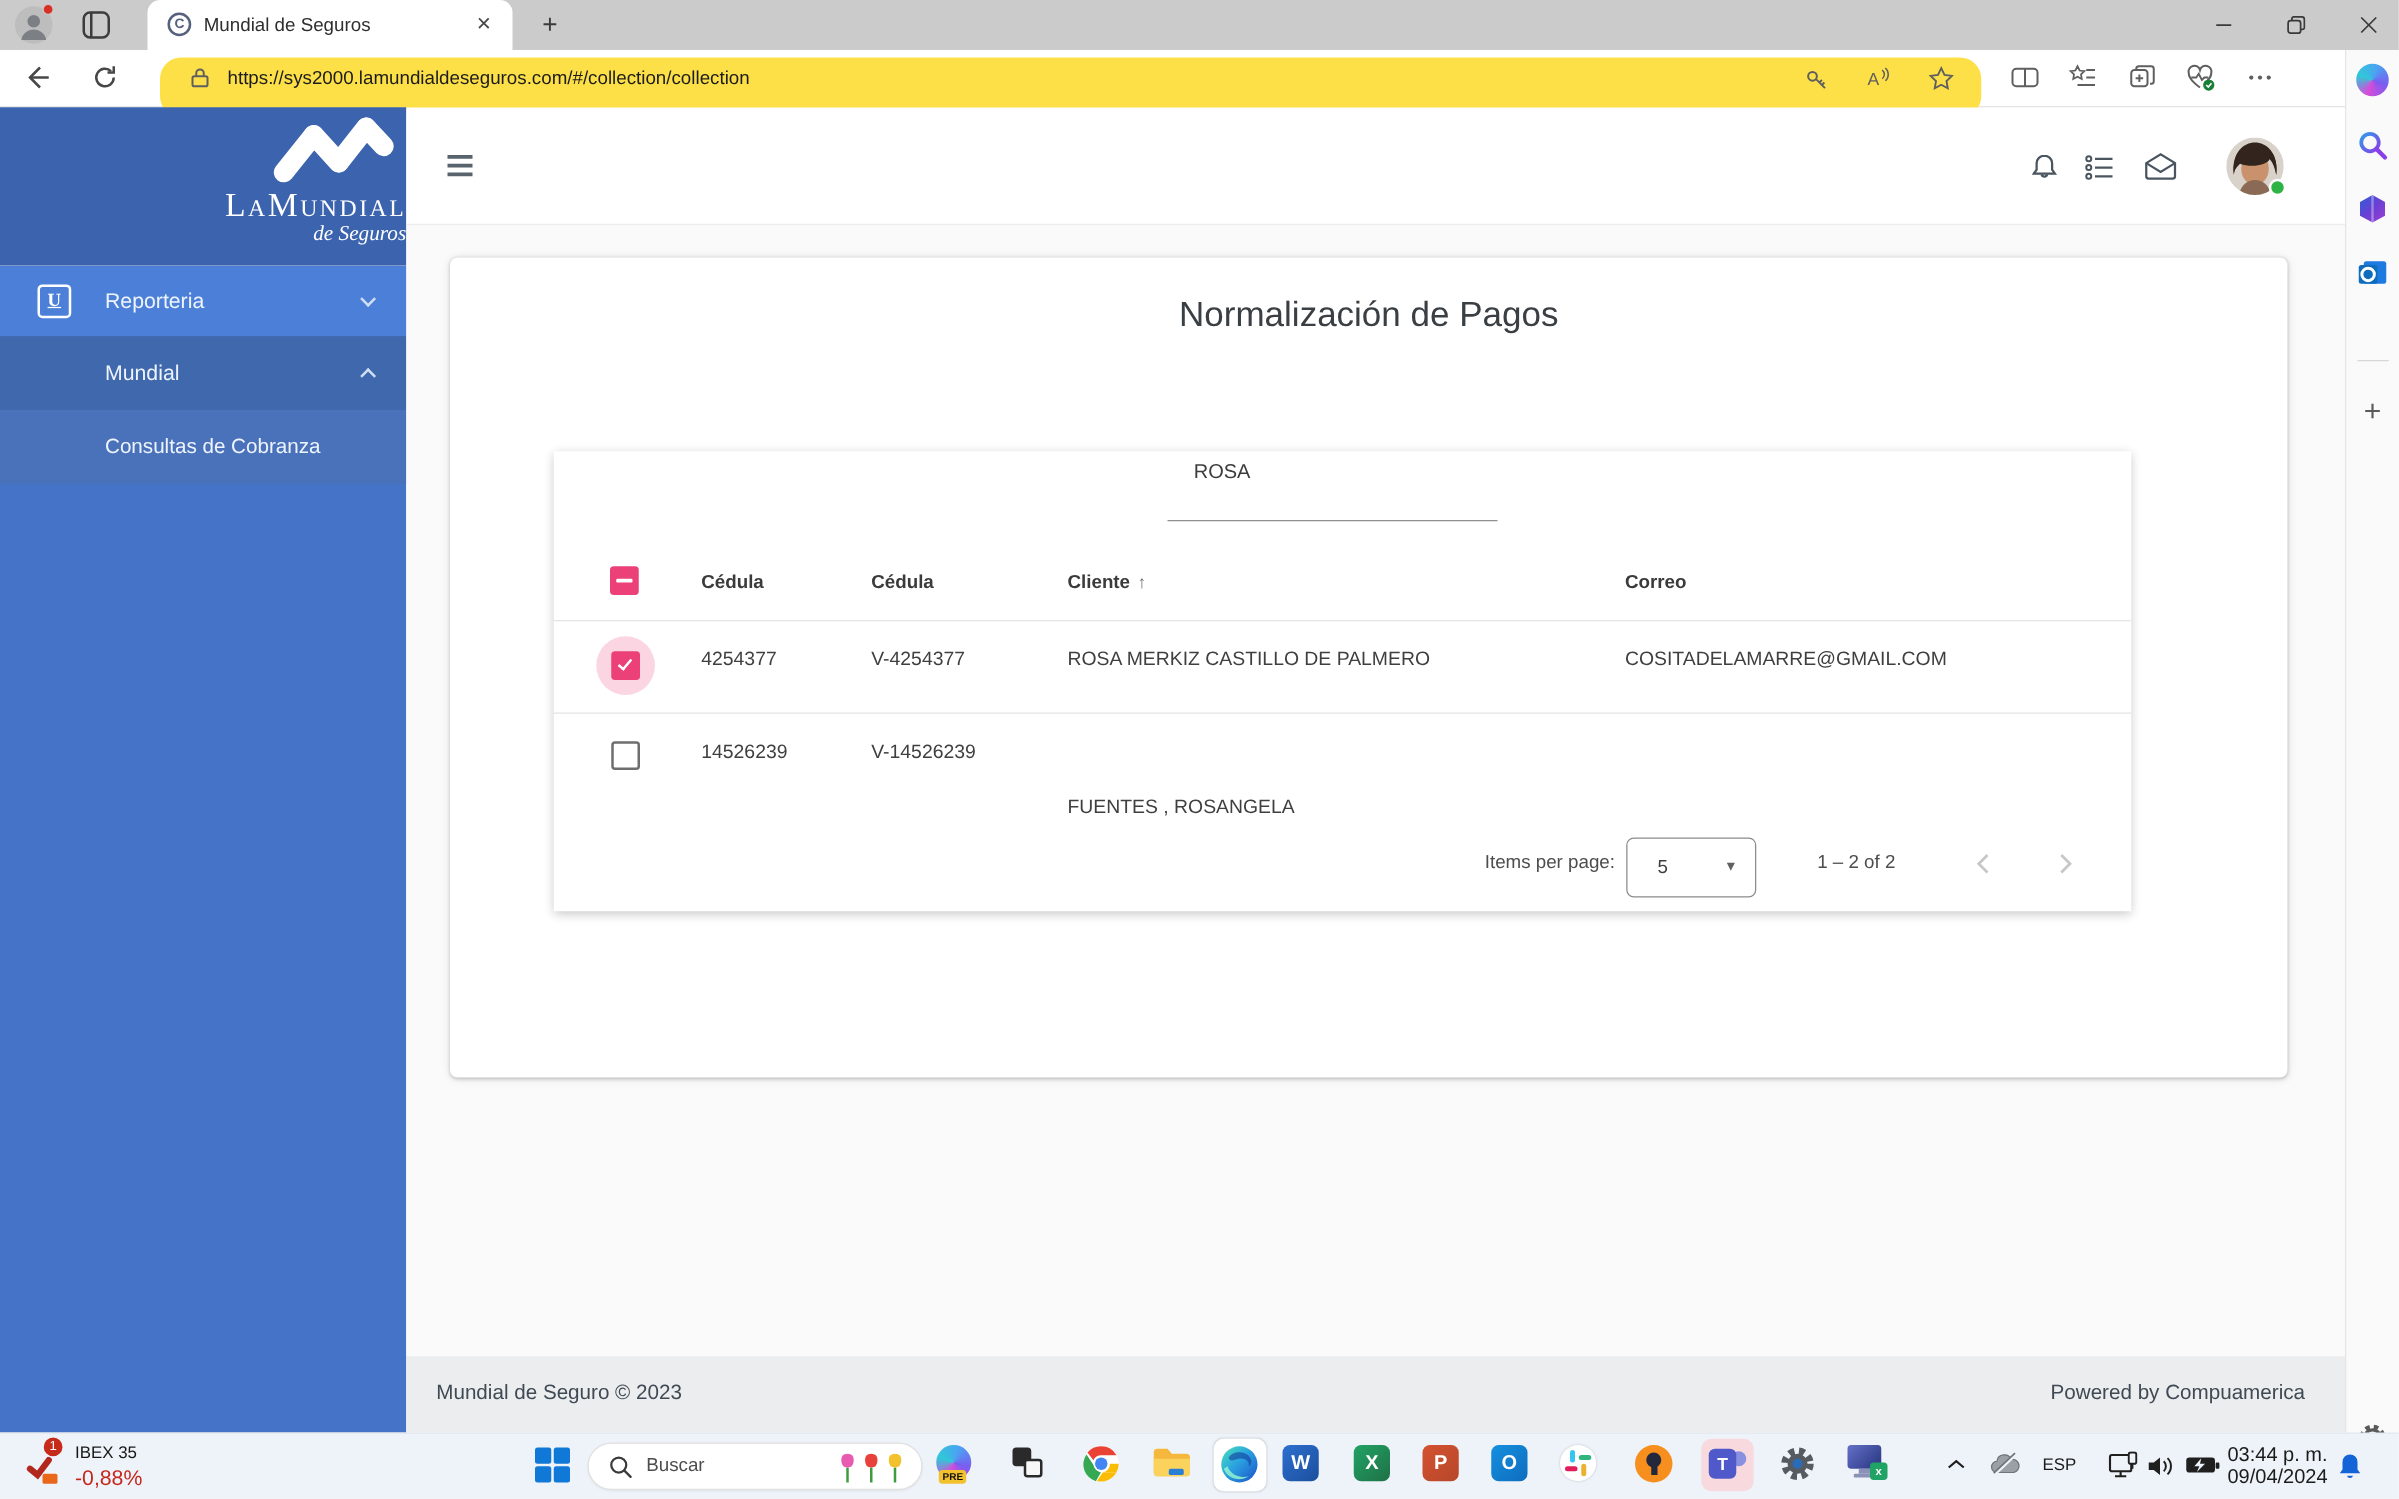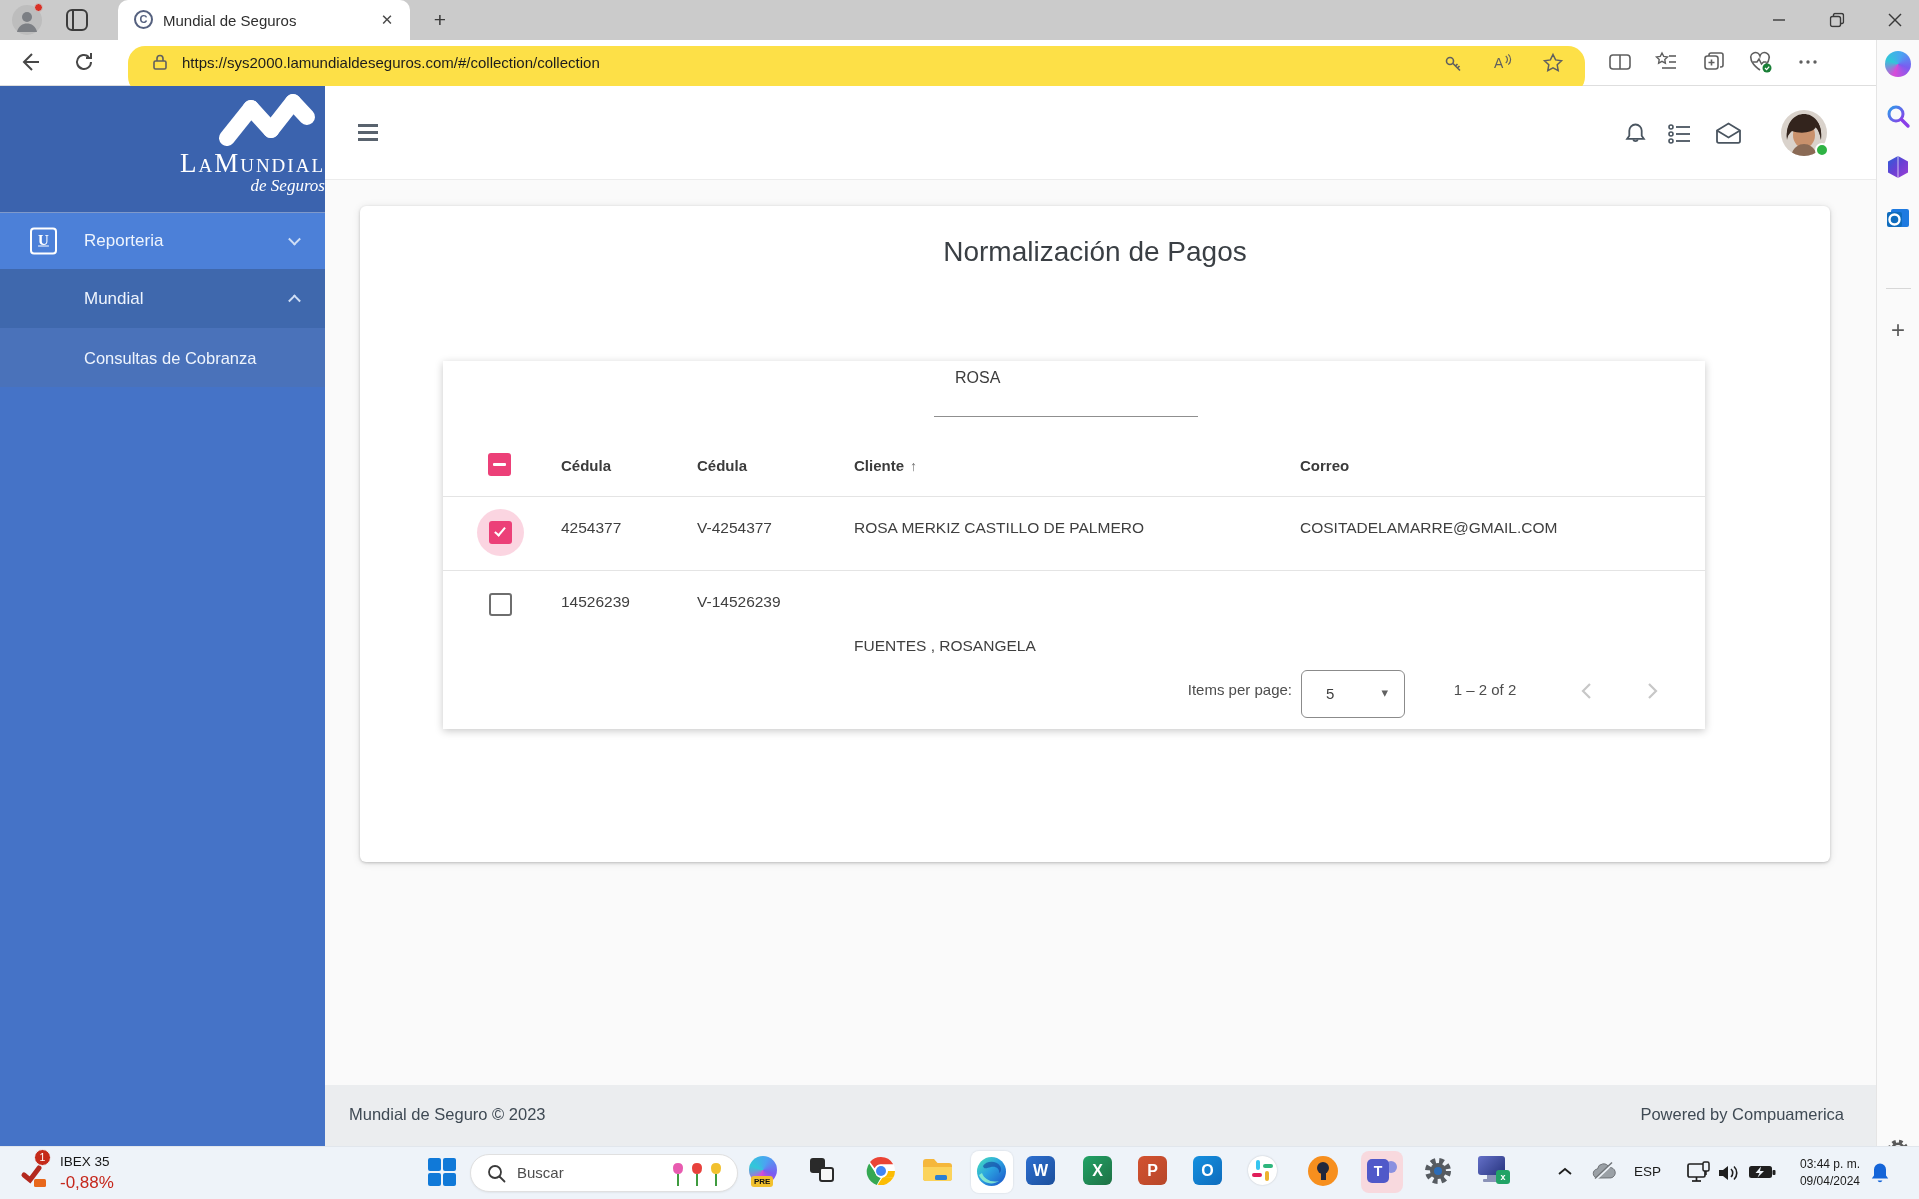--- a/index.html
+++ b/index.html
@@ -98,21 +98,21 @@
   .widget-change { position:absolute; left:48px; top:22px; font-size:17px; color:#c5271c; }
   .start { position:absolute; left:428px; top:11px; width:30px; height:30px; }
   .start div { position:absolute; width:13px; height:13px; background:#1079d8; border-radius:2px; }
   .tsearch { position:absolute; left:470px; top:7px; width:268px; height:38px; background:#fff; border:1px solid #e0e0e0; border-radius:19px; box-shadow:0 1px 2px rgba(0,0,0,.06); }
   .tsearch-label { position:absolute; left:46px; top:9px; font-size:15px; color:#4d4d4d; }
   .app-ic { position:absolute; top:9px; width:32px; height:32px; }
   .letter-tile { width:29px; height:29px; border-radius:6px; color:#fff; font-weight:bold; font-size:16px; text-align:center; line-height:29px; }
   .active-pill { position:absolute; top:4px; width:42px; height:42px; background:rgba(255,255,255,.95); border-radius:8px; box-shadow:0 0 2px rgba(0,0,0,.15); }
   .teams-pill { position:absolute; top:4px; width:42px; height:42px; background:#f8d9de; border-radius:8px; }
   .tray-txt { font-size:13.5px; color:#1b1b1b; }
-  .clock { position:absolute; left:1782px; top:9px; width:78px; text-align:right; font-size:12px; color:#1b1b1b; line-height:17px; white-space:nowrap; }
+  .clock { position:absolute; left:1782px; top:9px; width:78px; text-align:right; font-size:16px; color:#1b1b1b; line-height:17px; white-space:nowrap; }
 </style>
 </head>
 <body>
 
 <div class="screen">
 
   <div class="titlebar">
     <div class="profile-btn">
       <svg width="30" height="30" viewBox="0 0 30 30">
           <circle cx="15" cy="12" r="5" fill="#7c7f84"></circle>

